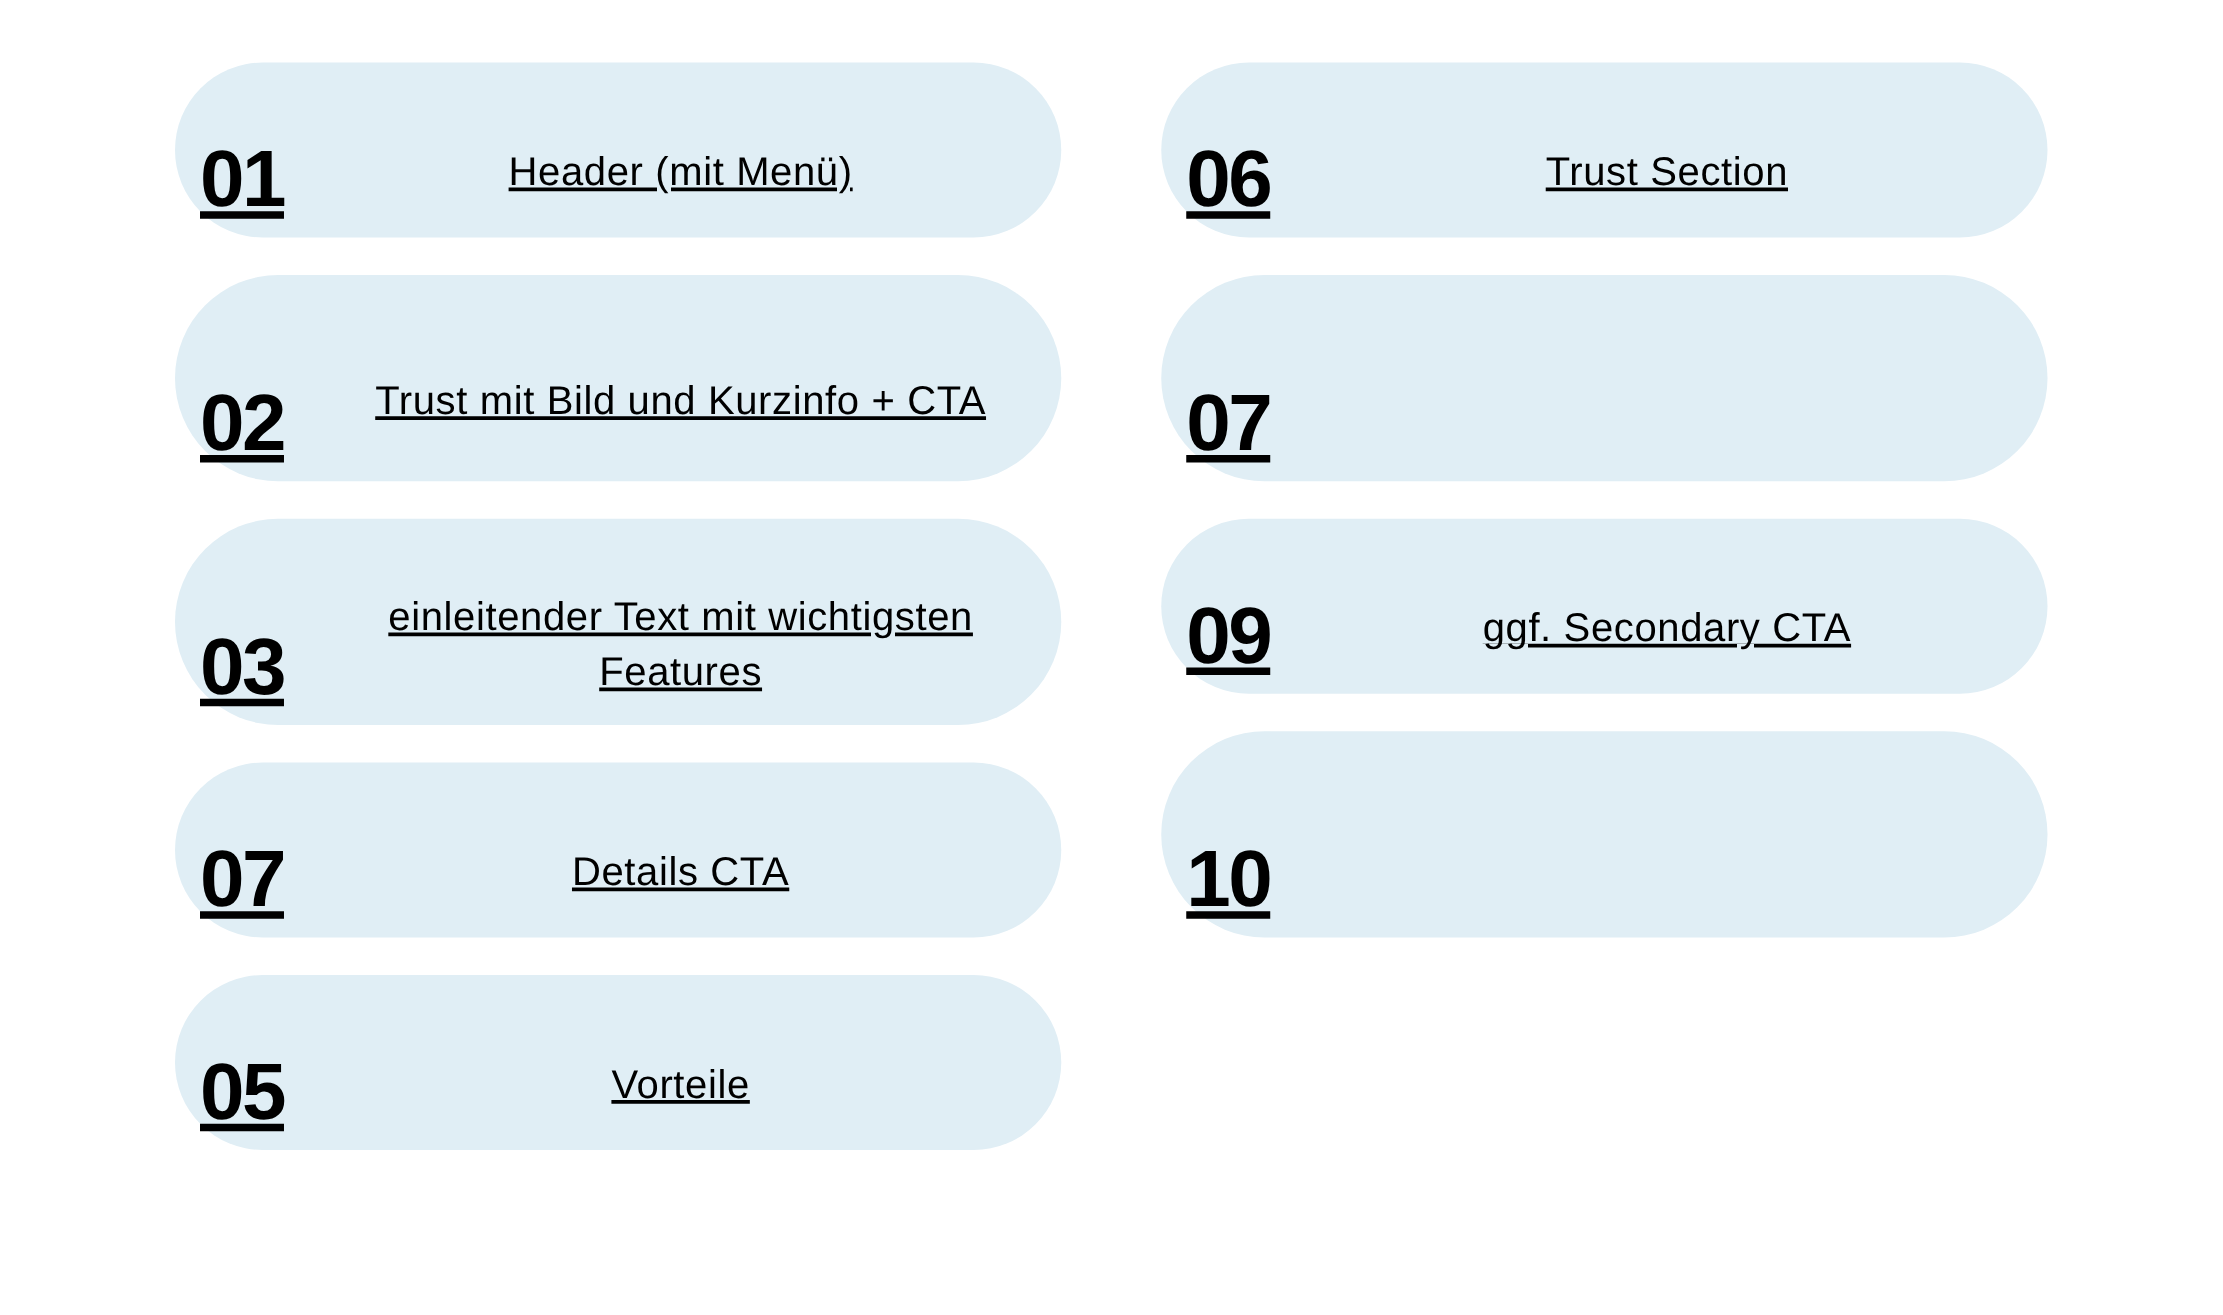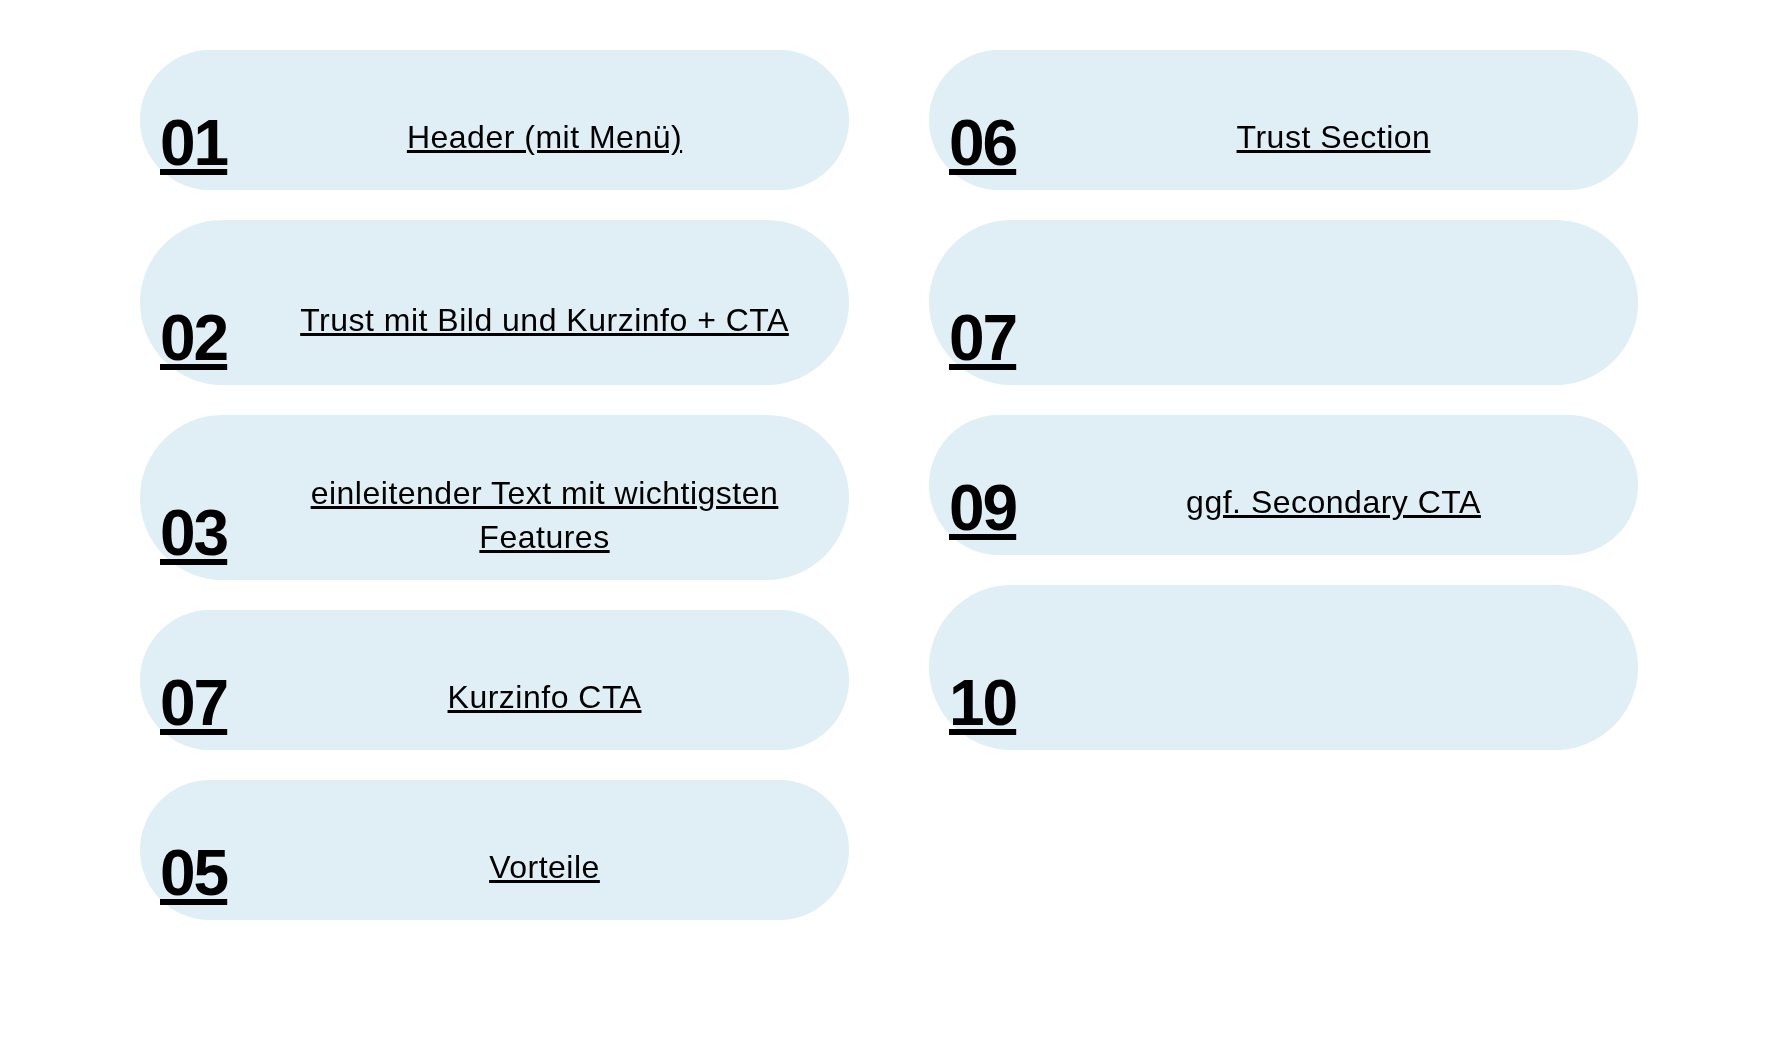--- a/index.html
+++ b/index.html
@@ -73,21 +73,21 @@
     <div class="pill tall">
       <div class="number">02</div>
       <div class="label">Trust mit Bild und Kurzinfo + CTA</div>
     </div>
     <div class="pill tall">
       <div class="number">03</div>
       <div class="label">einleitender Text mit wichtigsten Features</div>
     </div>
     <div class="pill">
       <div class="number">07</div>
-      <div class="label">Kurzinfo CTA</div>
+      <div class="label">Details CTA</div>
     </div>
     <div class="pill">
       <div class="number">05</div>
       <div class="label">Vorteile</div>
     </div>
   </div>
   <div class="column">
     <div class="pill">
       <div class="number">06</div>
       <div class="label">Trust Section</div>

